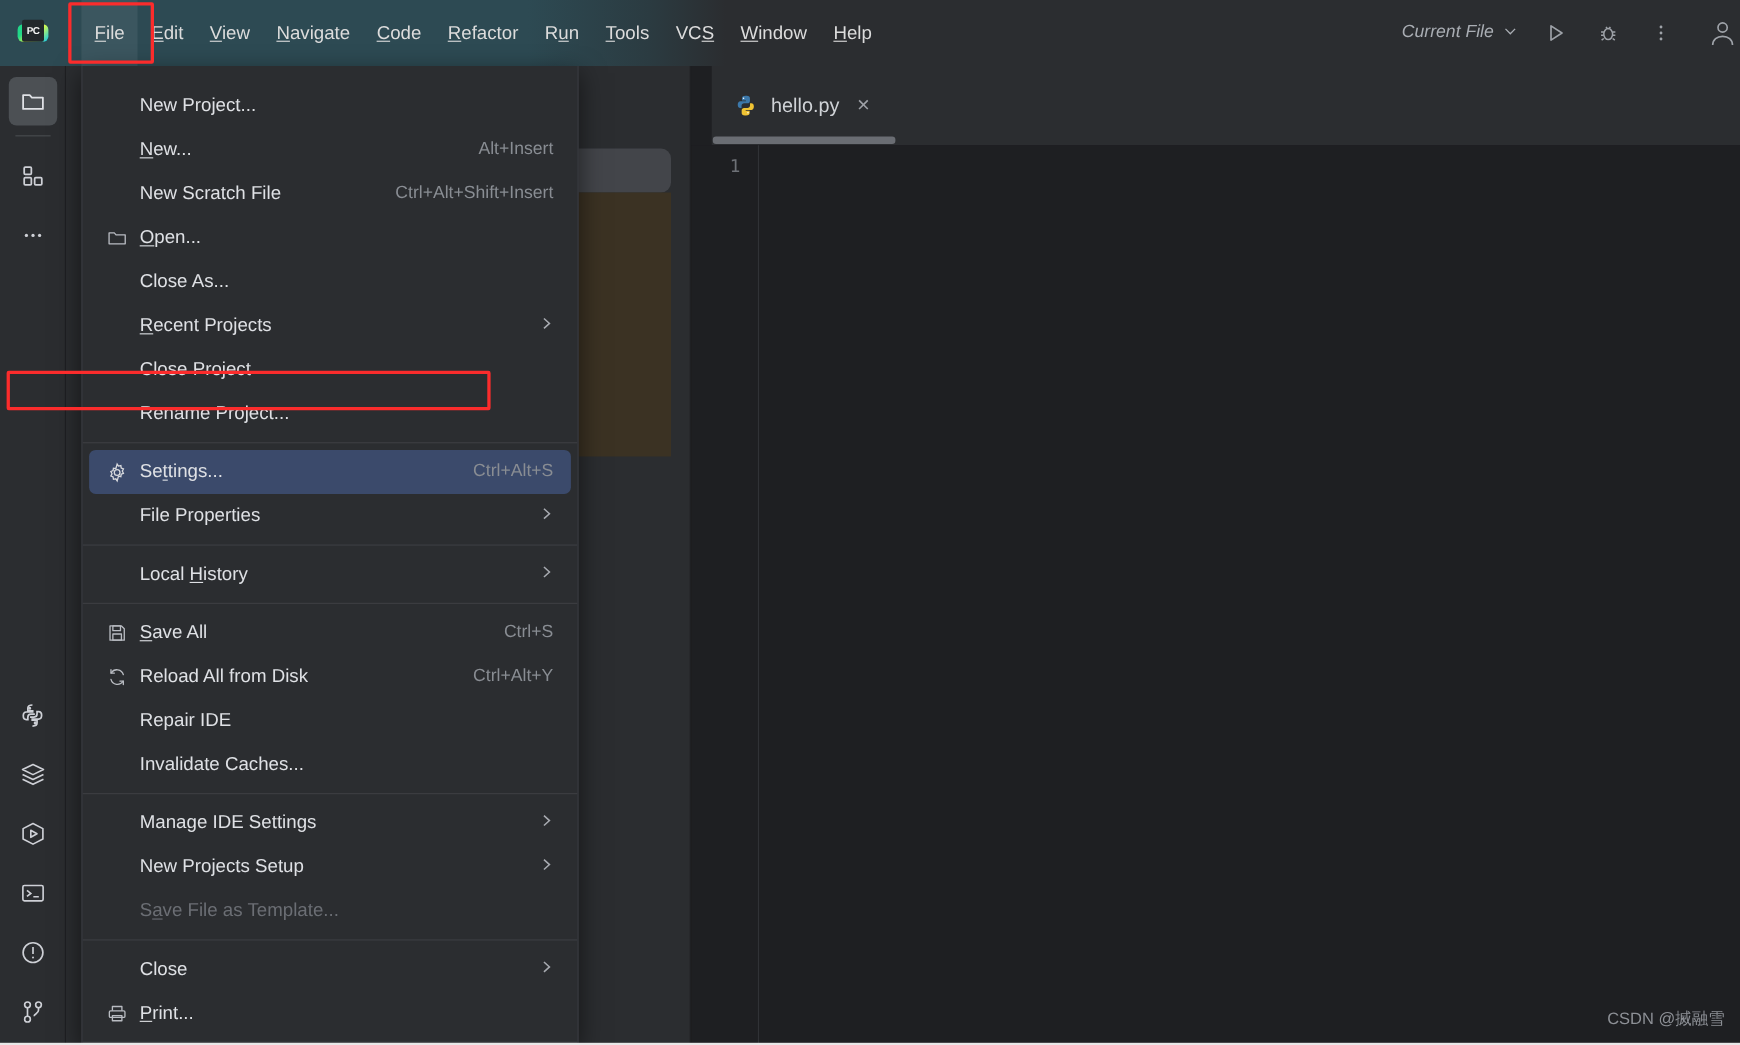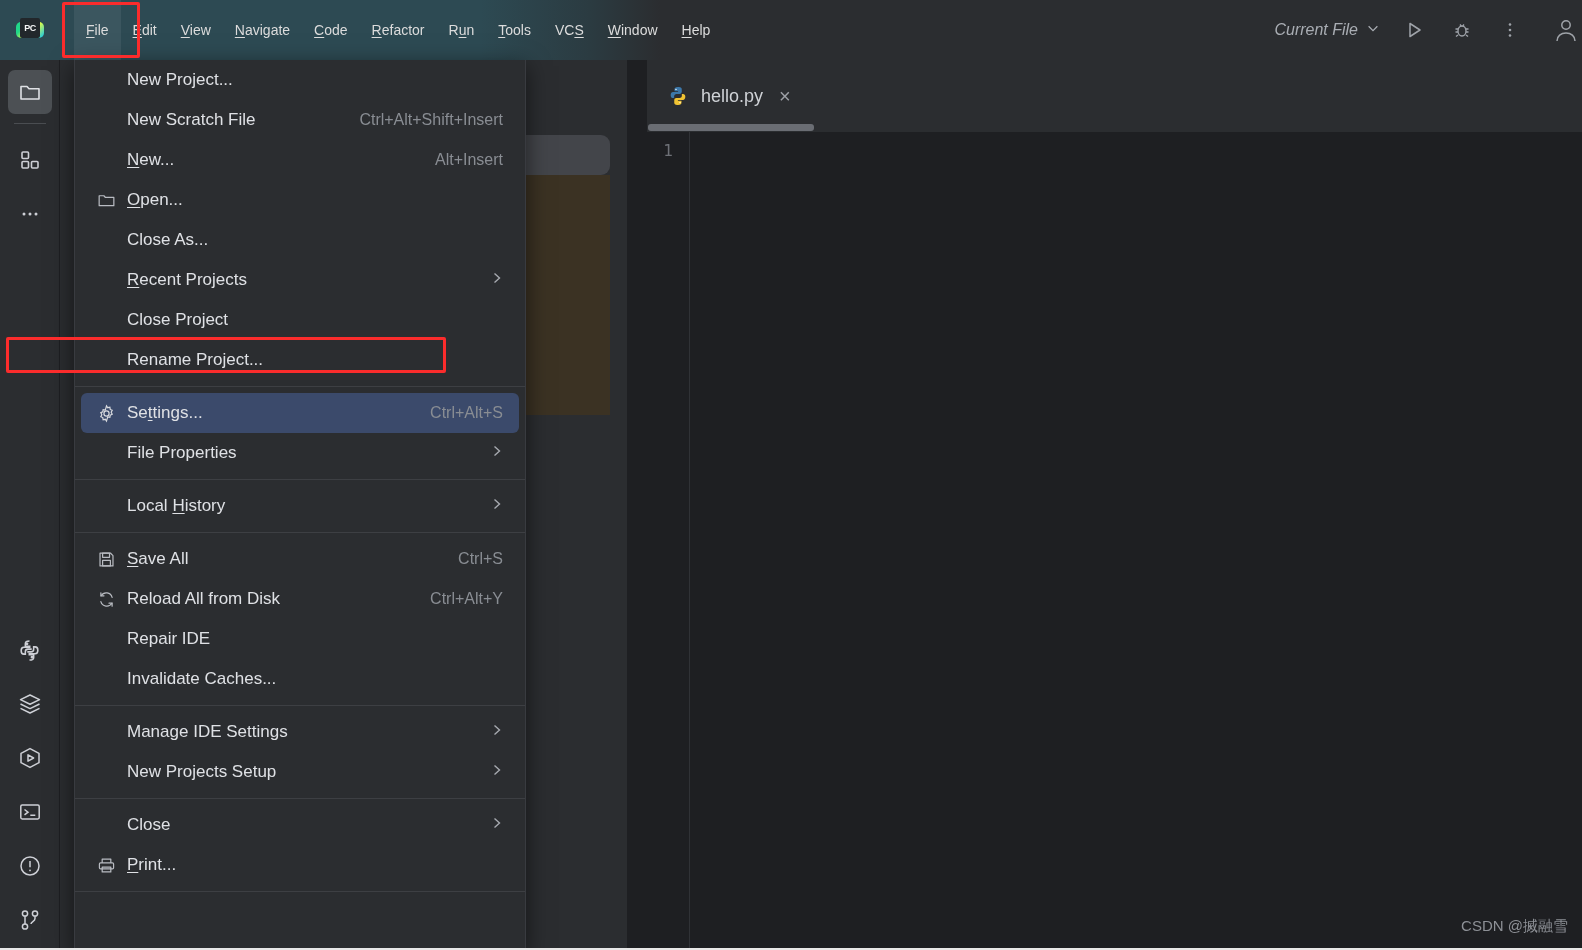--- a/index.html
+++ b/index.html
@@ -25,21 +25,21 @@
     position: relative; flex: none;
   }
   #pc-logo .inner {
     width: 20px; height: 20px; background: #22272b; border-radius: 2px;
     color: #f5f5f5; font-size: 9px; font-weight: bold;
     display: flex; align-items: center; justify-content: center;
     letter-spacing: -0.5px;
   }
   #menu-items { display: flex; align-items: center; margin-left: 30px; height: 60px; }
   .menu-top {
-    color: #dcdcdc; font-size: 14px; padding: 0 12px; height: 60px;
+    color: #dcdcdc; font-size: 17px; padding: 0 12px; height: 60px;
     line-height: 60px; cursor: default; white-space: nowrap;
   }
   .menu-top.active { background: rgba(255,255,255,0.07); }
   .menu-top u { text-decoration: underline; text-underline-offset: 2px; }
 
   #topright { margin-left: auto; display: flex; align-items: center; height: 60px; padding-right: 10px; }
   #current-file {
     color: #a9adb3; font-size: 16px; display: flex; align-items: center; gap: 8px;
     padding: 0 10px; cursor: default; font-style: italic;
   }
@@ -107,21 +107,21 @@
   }
   #gutter .ln { color: #6e7177; font-size: 16px; font-family: "DejaVu Sans Mono", monospace; line-height: 22px; }
   #code-lines { flex: 1; padding-top: 8px; }
 
   
   #file-menu {
     position: absolute; left: 74px; top: 60px; width: 452px; height: 890px;
     background: #2b2d30; border: 1px solid #393b40;
     border-top: none; border-bottom: none;
     box-shadow: 0 6px 22px rgba(0,0,0,0.55); z-index: 50; overflow: hidden;
-    padding-top: 0;
+    padding-top: 16px;
   }
   .mi {
     position: relative; display: flex; align-items: center; height: 40px;
     padding: 0 22px 0 22px; cursor: default; color: #dfe1e5; font-size: 17px;
   }
   .mi .ico { width: 30px; flex: none; display: flex; align-items: center; color: #b9bcc2; }
   .mi .lbl { flex: 1; white-space: nowrap; }
   .mi .lbl u { text-decoration: underline; text-underline-offset: 2px; }
   .mi .acc { color: #898d93; font-size: 16px; padding-left: 20px; white-space: nowrap; }
   .mi .arrow { color: #a7aab0; font-size: 16px; margin-left: 14px; }
@@ -300,27 +300,27 @@
     </div>
   </div>
 
   <div id="file-menu">
       <div class="mi">
         <span class="ico"></span>
         <span class="lbl">New Project...</span>
       </div>
       <div class="mi">
         <span class="ico"></span>
+        <span class="lbl"><u>N</u>ew...</span>
+        <span class="acc">Alt+Insert</span>
+      </div>
+      <div class="mi">
+        <span class="ico"></span>
         <span class="lbl">New Scratch File</span>
         <span class="acc">Ctrl+Alt+Shift+Insert</span>
-      </div>
-      <div class="mi">
-        <span class="ico"></span>
-        <span class="lbl"><u>N</u>ew...</span>
-        <span class="acc">Alt+Insert</span>
       </div>
       <div class="mi">
         <span class="ico">
           <svg width="19" height="19" viewBox="0 0 22 22" fill="none" stroke="#b9bcc2" stroke-width="1.4" stroke-linejoin="round">
             <path d="M2.5 5.5h5.5l1.8 2H19.5V17h-17z"></path>
           </svg>
         </span>
         <span class="lbl"><u>O</u>pen...</span>
       </div>
       <div class="mi">
@@ -406,20 +406,24 @@
             <path d="M3.5 2.5 L8.5 7 L3.5 11.5" fill="none" stroke="#a7aab0" stroke-width="1.4"></path>
           </svg></span>
       </div>
       <div class="mi">
         <span class="ico"></span>
         <span class="lbl">New Projects Setup</span>
         <span class="arrow"><svg width="12" height="14" viewBox="0 0 12 14">
             <path d="M3.5 2.5 L8.5 7 L3.5 11.5" fill="none" stroke="#a7aab0" stroke-width="1.4"></path>
           </svg></span>
       </div>
+      <div class="mi disabled">
+        <span class="ico"></span>
+        <span class="lbl">S<u>a</u>ve File as Template...</span>
+      </div>
       <div class="mi-sep"></div>
       <div class="mi">
         <span class="ico"></span>
         <span class="lbl">Close</span>
         <span class="arrow"><svg width="12" height="14" viewBox="0 0 12 14">
             <path d="M3.5 2.5 L8.5 7 L3.5 11.5" fill="none" stroke="#a7aab0" stroke-width="1.4"></path>
           </svg></span>
       </div>
       <div class="mi">
         <span class="ico">

